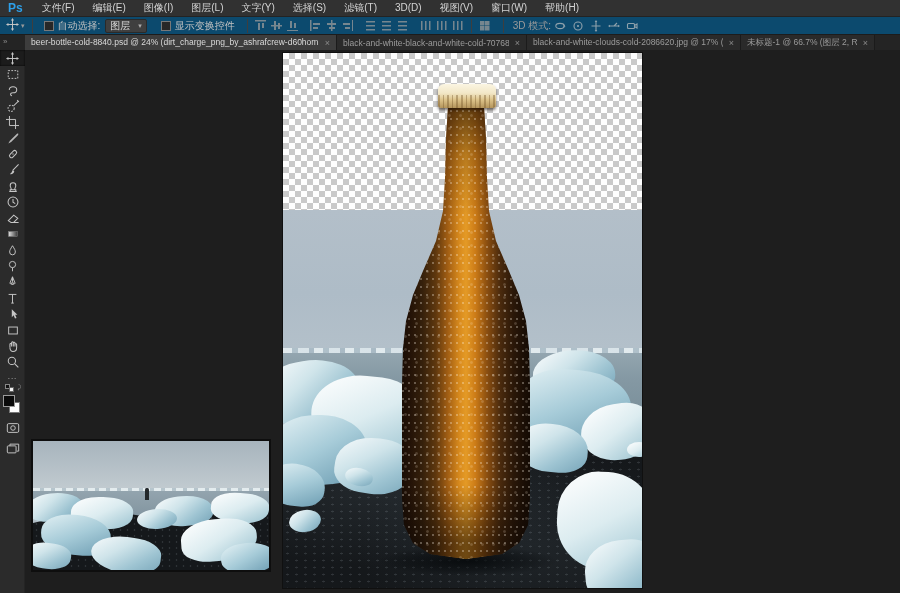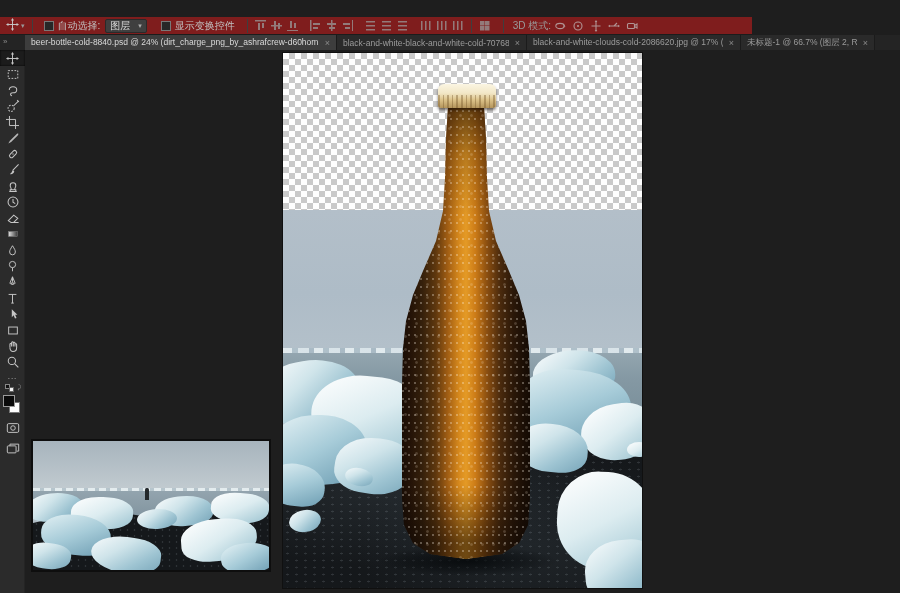--- a/index.html
+++ b/index.html
@@ -7,22 +7,22 @@
     font-family:"Liberation Sans","DejaVu Sans",sans-serif; }
   .app { position:relative; width:900px; height:593px; background:#1e1e1e; }
 
   
   .menu-bar { position:absolute; left:0; top:0; width:900px; height:17px;
     background:#313131; border-bottom:1px solid #232323; display:flex; align-items:center; }
   .ps-logo { color:#2d9fe8; font-weight:bold; font-size:12px; padding:0 10px 0 8px; letter-spacing:0; }
   .menu-item { color:#d4d4d4; font-size:10px; padding:0 9px; line-height:16px; white-space:nowrap; cursor:default; }
 
   
-  .options-bar { position:absolute; left:0; top:17px; width:752px; height:18px;
-    background:#7f1d1d; border-bottom:1px solid #1c1c1c; display:flex; align-items:center; }
+  .options-bar { position:absolute; left:0; top:17px; width:900px; height:18px;
+    background:#0c4a6e; border-bottom:1px solid #1c1c1c; display:flex; align-items:center; }
   .opt-sep { width:1px; height:14px; background:#262626; border-right:1px solid #3e3e3e; margin:0 5px; }
   .opt-label { color:#c2c2c2; font-size:10px; white-space:nowrap; }
   .checkbox { width:10px; height:10px; border:1px solid #787878; background:#272727; margin:0 4px 0 6px; flex:0 0 auto; }
   .dropdown { display:flex; align-items:center; background:#3f3f3f; border:1px solid #2a2a2a;
     border-radius:2px; height:14px; padding:0 4px; margin-left:5px; color:#dcdcdc; font-size:10px; gap:8px; }
   .dd-caret { font-size:7px; color:#aaa; }
   .tool-caret { font-size:7px; color:#999; margin:0 2px; }
   .ai { display:inline-block; width:11px; height:11px; margin:0 2.5px; background-repeat:no-repeat; opacity:.75; }
   .ai-gap { width:7px; }
   
@@ -125,20 +125,34 @@
   .t-sand { position:absolute; left:0; top:62px; width:236px; height:67px; background:#15181b;
     clip-path:polygon(0 30%,12% 20%,26% 30%,40% 16%,55% 24%,70% 10%,85% 20%,100% 10%,100% 100%,0 100%);
     background-image:radial-gradient(rgba(185,200,208,.15) .8px,transparent 1.2px); background-size:7px 6px; }
   .t-person { position:absolute; left:112px; top:47px; width:4px; height:12px; background:#23282b; border-radius:1.5px 1.5px 0 0; }
 </style>
 </head>
 <body>
 
 <div class="app">
 
+  <div class="menu-bar">
+    <span class="ps-logo">Ps</span>
+    <span class="menu-item">文件(F)</span>
+    <span class="menu-item">编辑(E)</span>
+    <span class="menu-item">图像(I)</span>
+    <span class="menu-item">图层(L)</span>
+    <span class="menu-item">文字(Y)</span>
+    <span class="menu-item">选择(S)</span>
+    <span class="menu-item">滤镜(T)</span>
+    <span class="menu-item">3D(D)</span>
+    <span class="menu-item">视图(V)</span>
+    <span class="menu-item">窗口(W)</span>
+    <span class="menu-item">帮助(H)</span>
+  </div>
 
   <div class="options-bar">
     <span style="margin-left:6px">
       <svg width="13" height="13" viewBox="0 0 15 15">
           <path class="tool-stroke" d="M7.5 2v11M2 7.5h11"></path>
           <path class="tool-fill" d="M7.5 0l1.8 2.8h-3.6zM7.5 15l1.8-2.8h-3.6zM0 7.5l2.8-1.8v3.6zM15 7.5l-2.8-1.8v3.6z"></path>
         </svg>
     </span>
     <span class="tool-caret">▾</span>
     <span class="opt-sep"></span>

